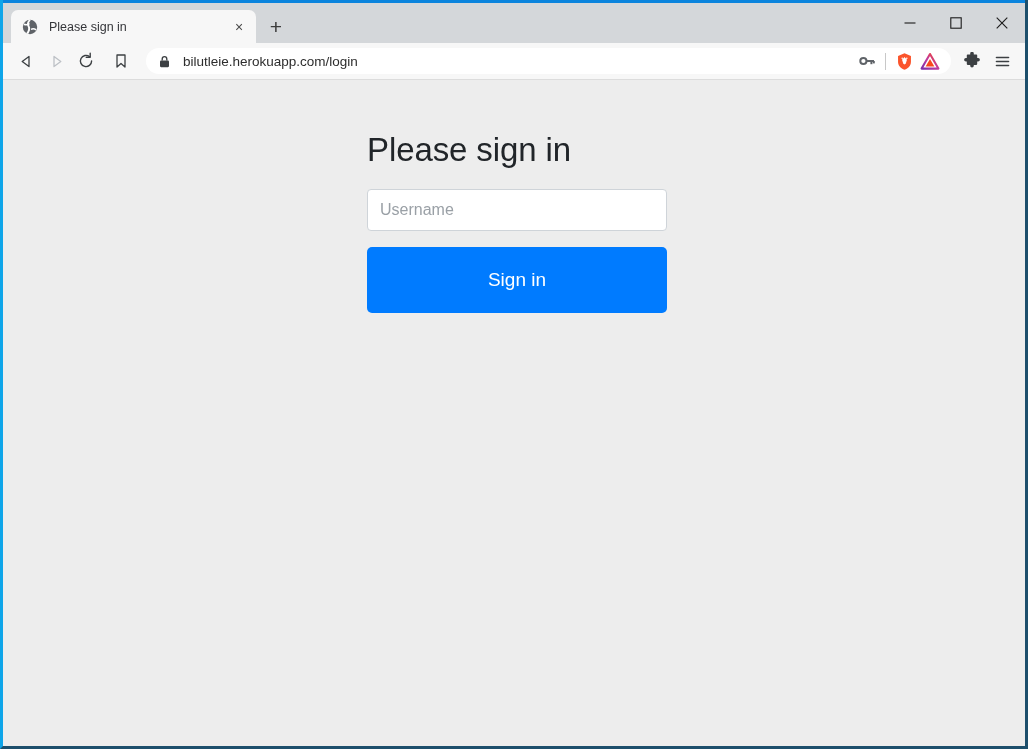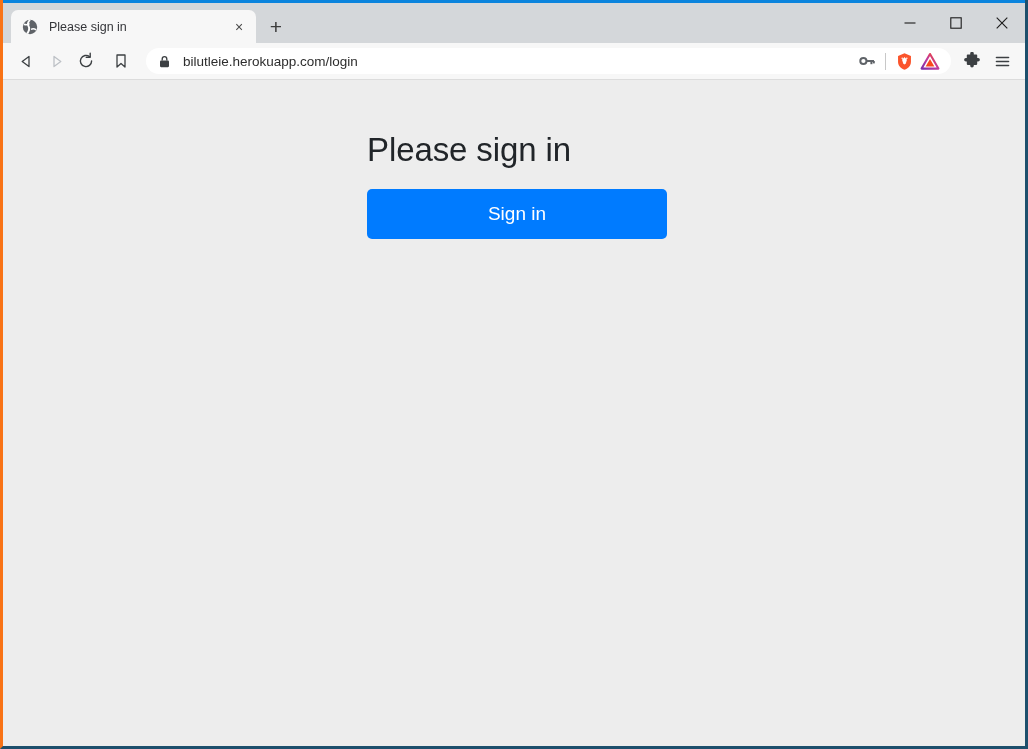--- a/index.html
+++ b/index.html
@@ -13,21 +13,21 @@
     font-family: "Liberation Sans", sans-serif;
     overflow: hidden;
   }
 
   #window {
     position: absolute;
     left: 0; top: 0;
     width: 1028px;
     height: 749px;
     box-sizing: border-box;
-    border-left: 3px solid #f97316;
+    border-left: 3px solid #0ea5e9;
     border-right: 3px solid #1d4f6c;
     border-bottom: 3px solid #1d4f6c;
     background: #ededed;
     display: flex;
     flex-direction: column;
   }
 
   
   .accent-line {
     height: 3px;
@@ -193,21 +193,21 @@
     font-size: 16px;
     color: #495057;
     padding: 0 12px;
     margin-bottom: 16px;
     outline: none;
   }
   .field::placeholder { color: #9aa0a6; opacity: 1; }
   .submit-btn {
     display: block;
     width: 300px;
-    height: 50px;
+    height: 66px;
     box-sizing: border-box;
     background: #007bff;
     border: none;
     border-radius: 5px;
     color: #ffffff;
     font-family: "Liberation Sans", sans-serif;
     font-size: 19px;
     cursor: pointer;
   }
 </style>
@@ -345,19 +345,20 @@
         <line x1="2.5" y1="12.5" x2="14.5" y2="12.5" stroke="#3c4043" stroke-width="1.6" stroke-linecap="round"></line>
       </svg>
     </div>
   </div>
 
   <div class="page">
     <div class="form-wrap">
 
       <h1 class="page-title">Please sign in</h1>
 
+      <input class="field" type="text" placeholder="Username" style="">
 
 
       <button class="submit-btn">Sign in</button>
     </div>
   </div>
 
 </div>
 
 </body></html>

